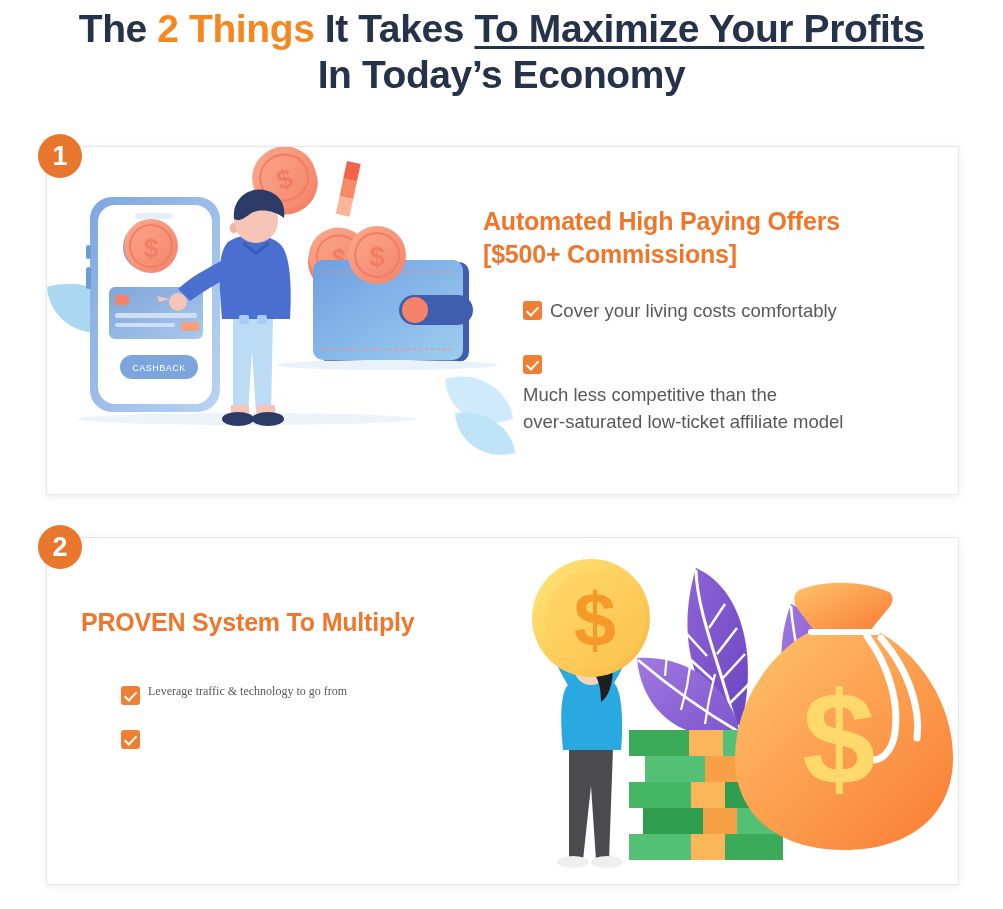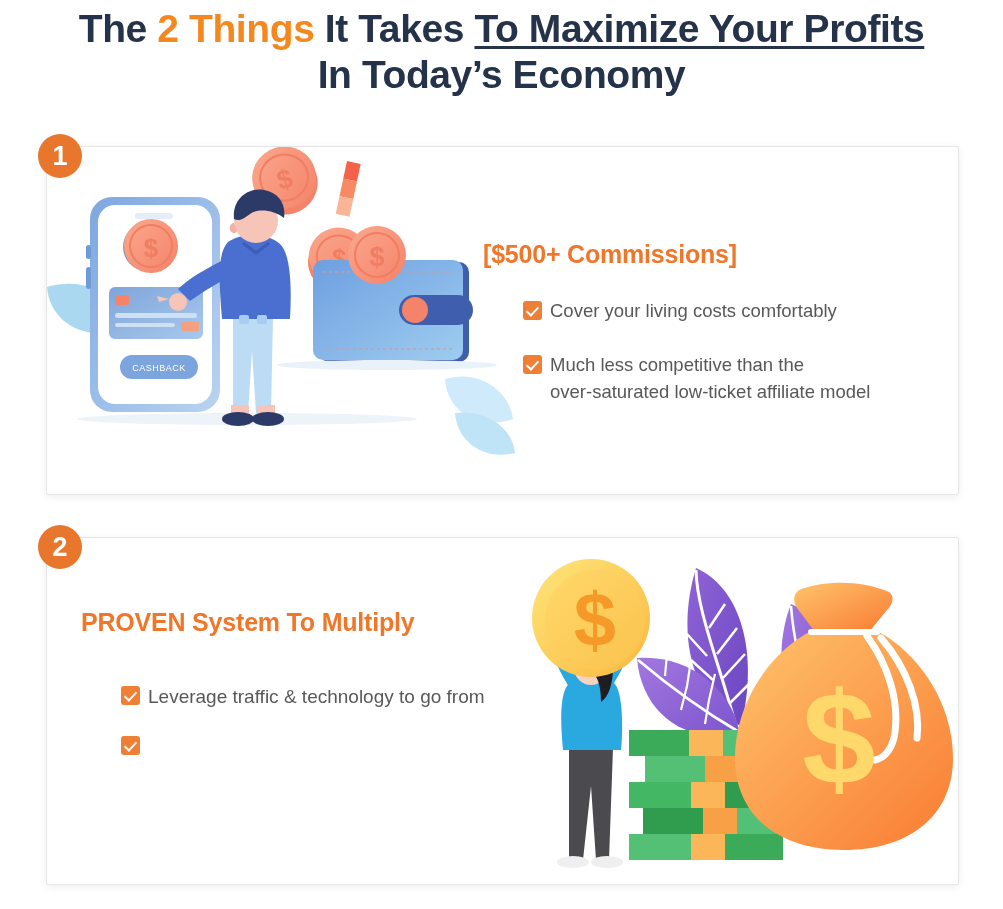--- a/index.html
+++ b/index.html
@@ -83,21 +83,21 @@
   .bullet {
     display: flex;
     align-items: flex-start;
     gap: 8px;
     color: #585858;
     font-size: 18.5px;
     line-height: 1.45;
     margin-bottom: 20px;
     padding-left: 40px;
   }
-  .bullet:last-child { margin-bottom: 0; }
+  .bullet:last-child { margin-bottom: 0; flex-direction: column; }
   .cb {
     flex: 0 0 auto;
     width: 19px;
     height: 19px;
     border-radius: 3px;
     background: #ef7f35;
     margin-top: 3px;
     position: relative;
   }
   .cb::after {
@@ -107,21 +107,21 @@
     top: 3px;
     width: 5px;
     height: 10px;
     border: solid #ffffff;
     border-width: 0 2.4px 2.4px 0;
     transform: rotate(43deg);
   }
   .bullet-text { display: block; }
 
   
-  #card-2 .bullet { margin-bottom: 14px; font-size: 19px; }
+  #card-2 .bullet { margin-bottom: 14px; font-size: 12px; font-family: Liberation Serif, serif; }
 
   
   .svgart { display: block; }
 </style>
 </head>
 <body>
 
 <div class="headline">
   <div class="line"><span>The </span><span class="hl-orange">2 Things</span><span> It Takes </span><span class="hl-underline">To Maximize Your Profits</span></div>
   <div class="line">In Today’s Economy</div>
@@ -246,21 +246,21 @@
             <circle cx="330" cy="108" r="22" fill="none" stroke="#ef7e63" stroke-width="2"></circle>
             <text x="330" y="119" font-family="Liberation Sans, sans-serif" font-size="27" font-weight="bold" fill="#ef7e63" text-anchor="middle">$</text>
           </g>
           <ellipse cx="340" cy="218" rx="110" ry="5" fill="#e9f1fb"></ellipse>
         </g>
       </svg>
     </div>
 
     <div class="copy" style="left:436px; top:58px; width:460px;">
       <h2 class="card-title">
-        <br>
+        <span>Automated High Paying Offers</span><br>
         <span>[$500+ Commissions]</span>
       </h2>
       <div class="bullets">
         <div class="bullet">
           <span class="cb"></span>
           <span class="bullet-text">
             <span>Cover your living costs comfortably</span>
           </span>
         </div>
         <div class="bullet" style="margin-top:28px;">

